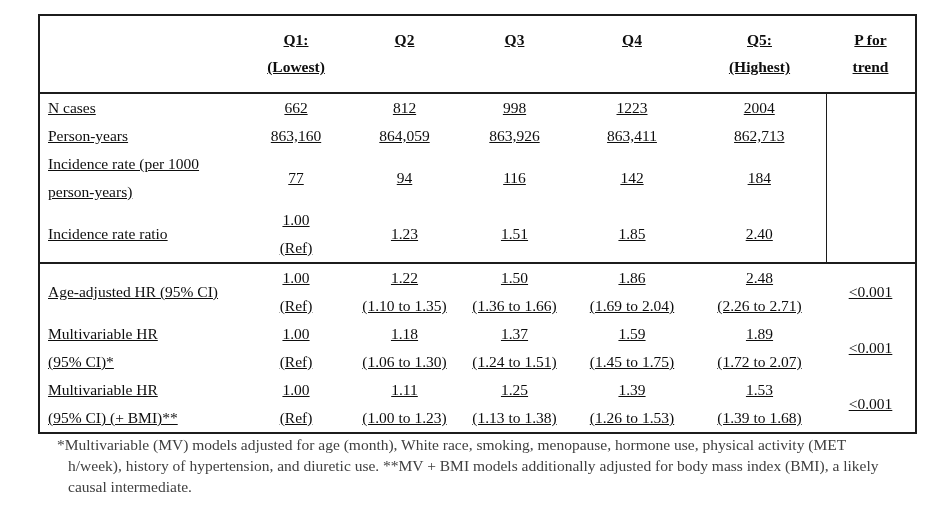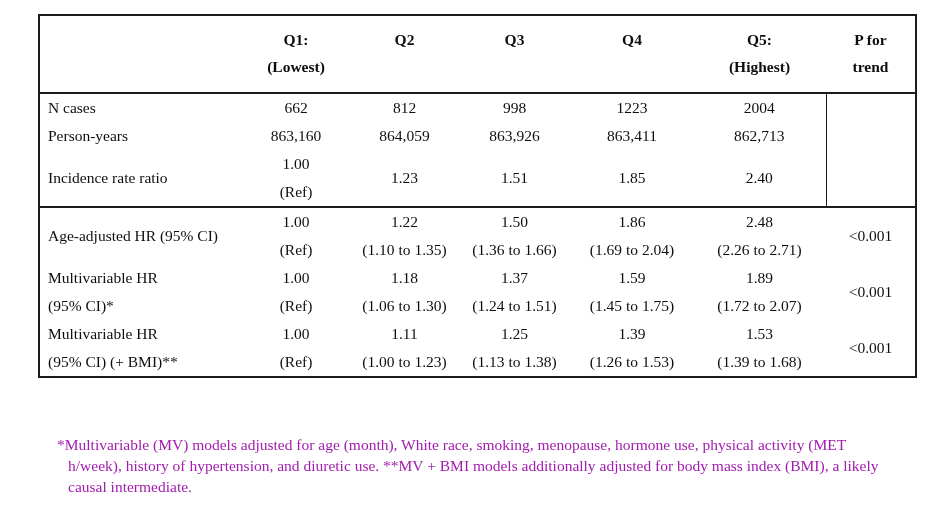--- a/index.html
+++ b/index.html
@@ -26,20 +26,21 @@
     border: 2px solid #1c1c1c;
   }
   th, td {
     white-space: pre-line;
     font-size: 15.5px;
     line-height: 28px;
     padding: 0 4px;
     text-align: center;
     vertical-align: middle;
     font-weight: normal;
+    text-decoration: underline;
   }
   thead th {
     font-weight: bold;
     vertical-align: top;
     padding-top: 10px;
     height: 66px; 
     line-height: 27px;
   }
   thead tr {
     border-bottom: 2px solid #1c1c1c;
@@ -56,21 +57,21 @@
     border-left: 1.6px solid #1c1c1c;
   }
   .footnote {
     position: absolute;
     left: 68px;
     top: 434px;
     width: 825px;
     font-size: 15.5px;
     line-height: 21px;
     text-indent: -11px;
-    color: #a21caf;
+    color: #404040;
   }
 </style>
 </head>
 <body>
 
 <div class="page">
 
   <table class="results">
     <colgroup>
       <col style="width:202px">
@@ -105,20 +106,30 @@
           <td class="c5">2004</td>
           <td class="c6"></td>
         </tr>
         <tr class="sec1" style="height: 28px; padding-left: 24px;">
           <td class="c0">Person-years</td>
           <td class="c1">863,160</td>
           <td class="c2">864,059</td>
           <td class="c3">863,926</td>
           <td class="c4">863,411</td>
           <td class="c5">862,713</td>
+          <td class="c6"></td>
+        </tr>
+        <tr class="sec1" style="height: 56px;">
+          <td class="c0">Incidence rate (per 1000
+person-years)</td>
+          <td class="c1">77</td>
+          <td class="c2">94</td>
+          <td class="c3">116</td>
+          <td class="c4">142</td>
+          <td class="c5">184</td>
           <td class="c6"></td>
         </tr>
         <tr class="sec1 divider" style="height: 56px;">
           <td class="c0">Incidence rate ratio</td>
           <td class="c1">1.00
 (Ref)</td>
           <td class="c2">1.23</td>
           <td class="c3">1.51</td>
           <td class="c4">1.85</td>
           <td class="c5">2.40</td>

